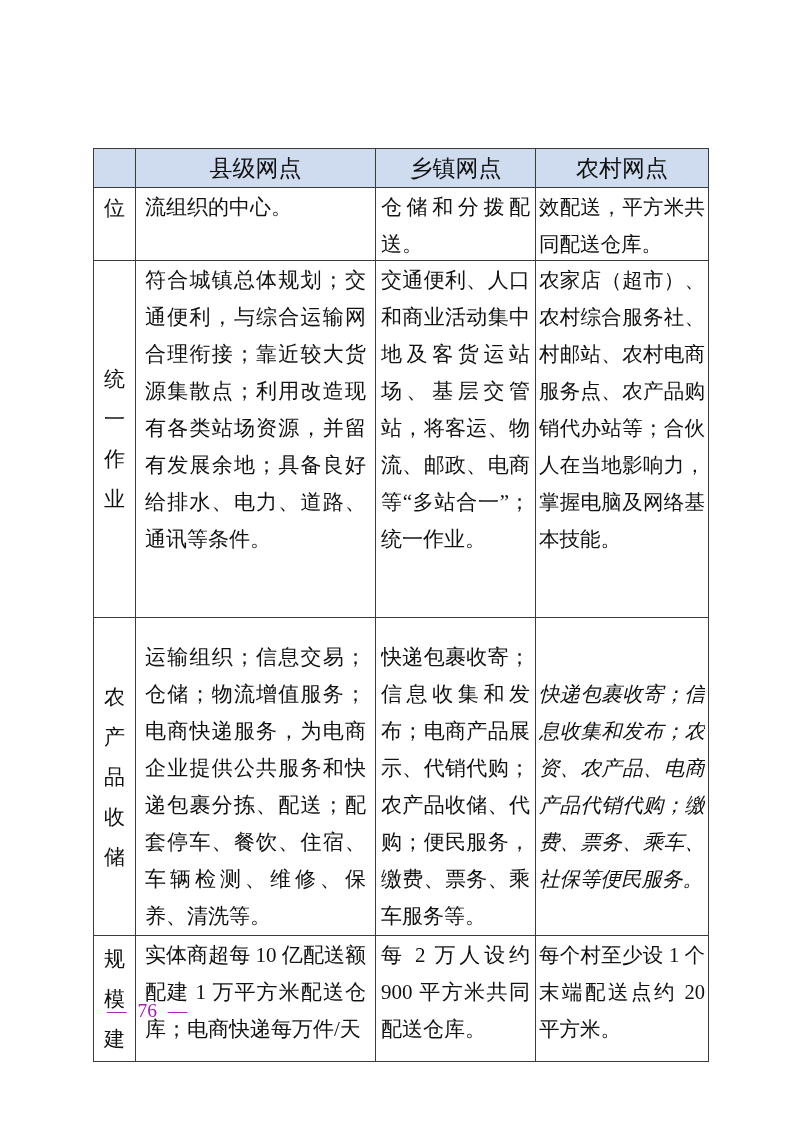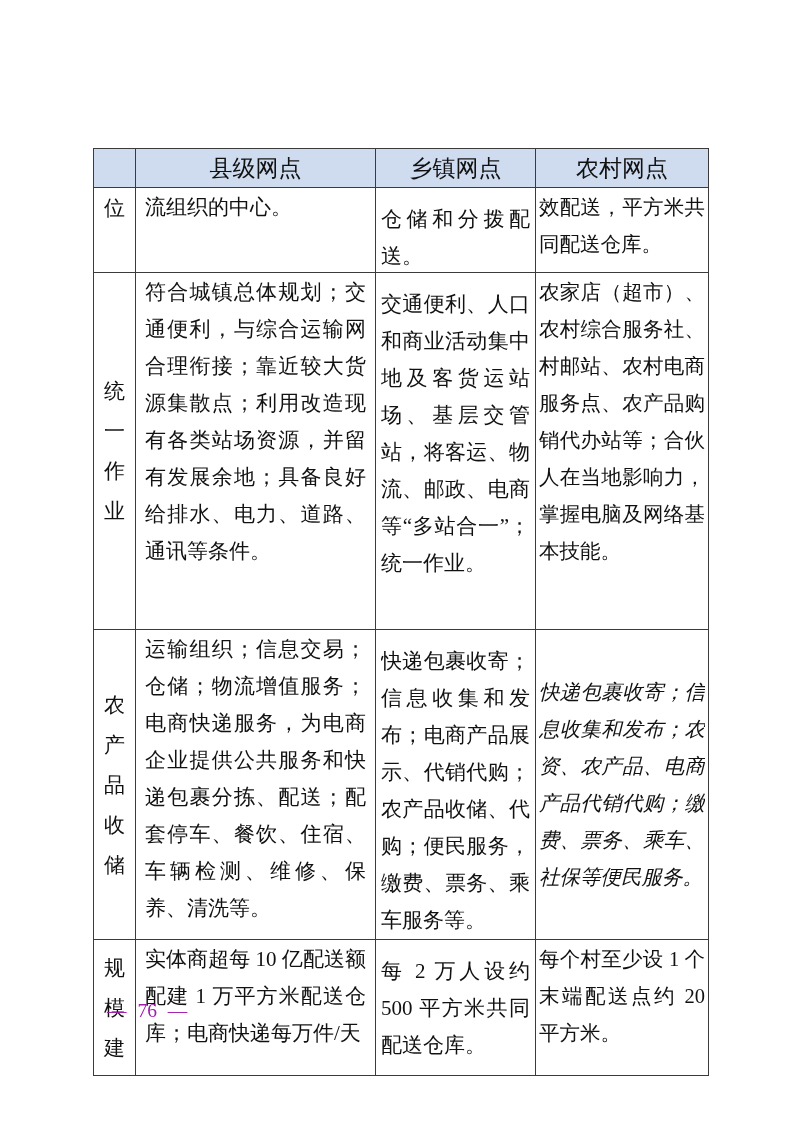--- a/index.html
+++ b/index.html
@@ -42,30 +42,30 @@
   td.lab{text-align:center;vertical-align:middle;padding:0;}
   .vlabel{
     width:1.2em;margin:0 auto;
     word-break:break-all;
     line-height:40px;font-size:21px;
     text-align:center;
   }
   tr.r0 td.lab{vertical-align:top;}
   tr.r0 .vlabel{line-height:37px;padding-top:2px;}
   td.c2{padding:1px 9px 0;}
-  td.c3{padding:13px 5px 0;}
+  td.c3{padding:1px 5px 0;}
   td.c4{padding:1px 3px 0;font-size:20.5px;}
   .cellbox{overflow:hidden;}
   tr.r0 td{height:73px;}
   tr.r1 td{height:357px;}
   tr.r2 td{height:298px;}
   tr.r3 td{height:126px;}
   tr.r0 .cellbox{height:71px;}
   tr.r1 .cellbox{height:296px;}
-  tr.r2 .cellbox{height:296px;}
+  tr.r2 .cellbox{height:296px;margin-top:20px;}
   tr.r3 .cellbox{height:122px;}
   tr.r2 td.c4{vertical-align:middle;font-style:italic;}
   tr.r2 td.c4 .cellbox{height:auto;max-height:296px;}
   .page-number{
     position:absolute;left:107px;top:1000px;
     font-size:19.5px;color:#a21caf;
     word-spacing:6px;
   }
 </style>
 </head>
@@ -132,21 +132,21 @@
           </td>
       </tr>
       <tr class="r3">
         <td class="lab">
             <div class="vlabel">规模建</div>
           </td>
         <td class="c2">
             <div class="cellbox">实体商超每 10 亿配送额配建 1 万平方米配送仓库；电商快递每万件/天</div>
           </td>
         <td class="c3">
-            <div class="cellbox">每 2 万人设约 500 平方米共同配送仓库。</div>
+            <div class="cellbox">每 2 万人设约 900 平方米共同配送仓库。</div>
           </td>
         <td class="c4">
             <div class="cellbox">每个村至少设 1 个末端配送点约 20 平方米。</div>
           </td>
       </tr>
     </tbody>
   </table>
 
   <div class="page-number">— 76 —</div>
 

